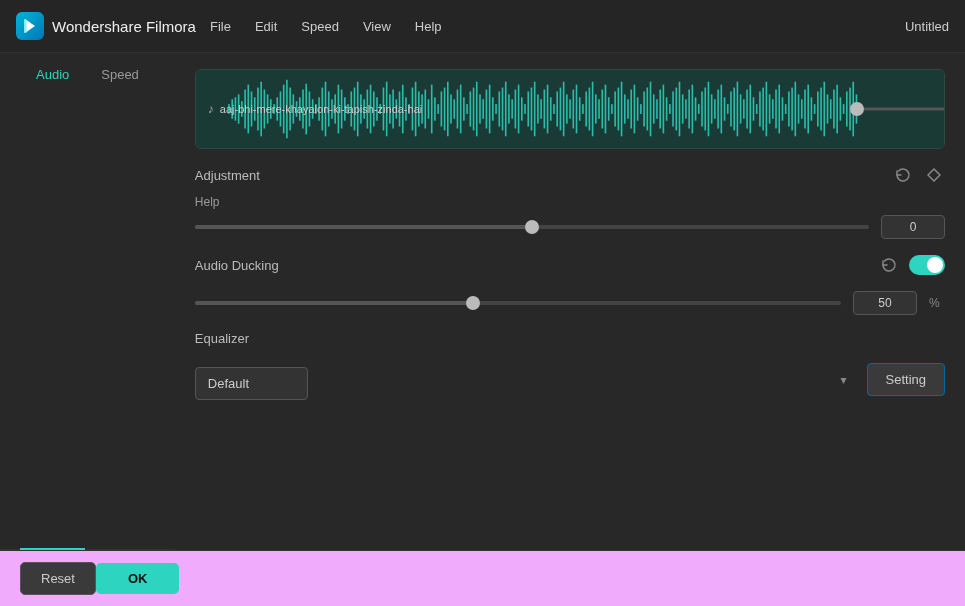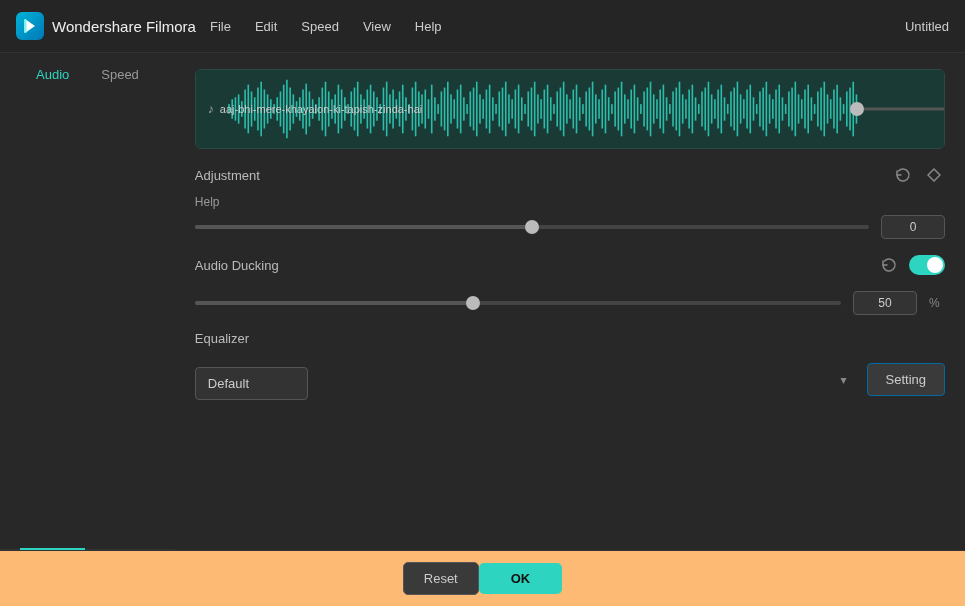--- a/index.html
+++ b/index.html
@@ -297,25 +297,25 @@
       border-radius: 4px;
       color: #ccc;
       font-size: 13px;
       padding: 8px 18px;
       cursor: pointer;
       white-space: nowrap;
     }
 
     
     .bottom-bar {
-      background: #fdba74;
+      background: #f0abfc;
       height: 56px;
       display: flex;
       align-items: center;
-      justify-content: center;
+      justify-content: flex-start;
       padding: 0 20px;
       flex-shrink: 0;
       border-top: 1px solid #333;
     }
     .reset-btn {
       background: #3a3a3a;
       border: 1px solid #555;
       border-radius: 5px;
       color: #ccc;
       font-size: 13px;

